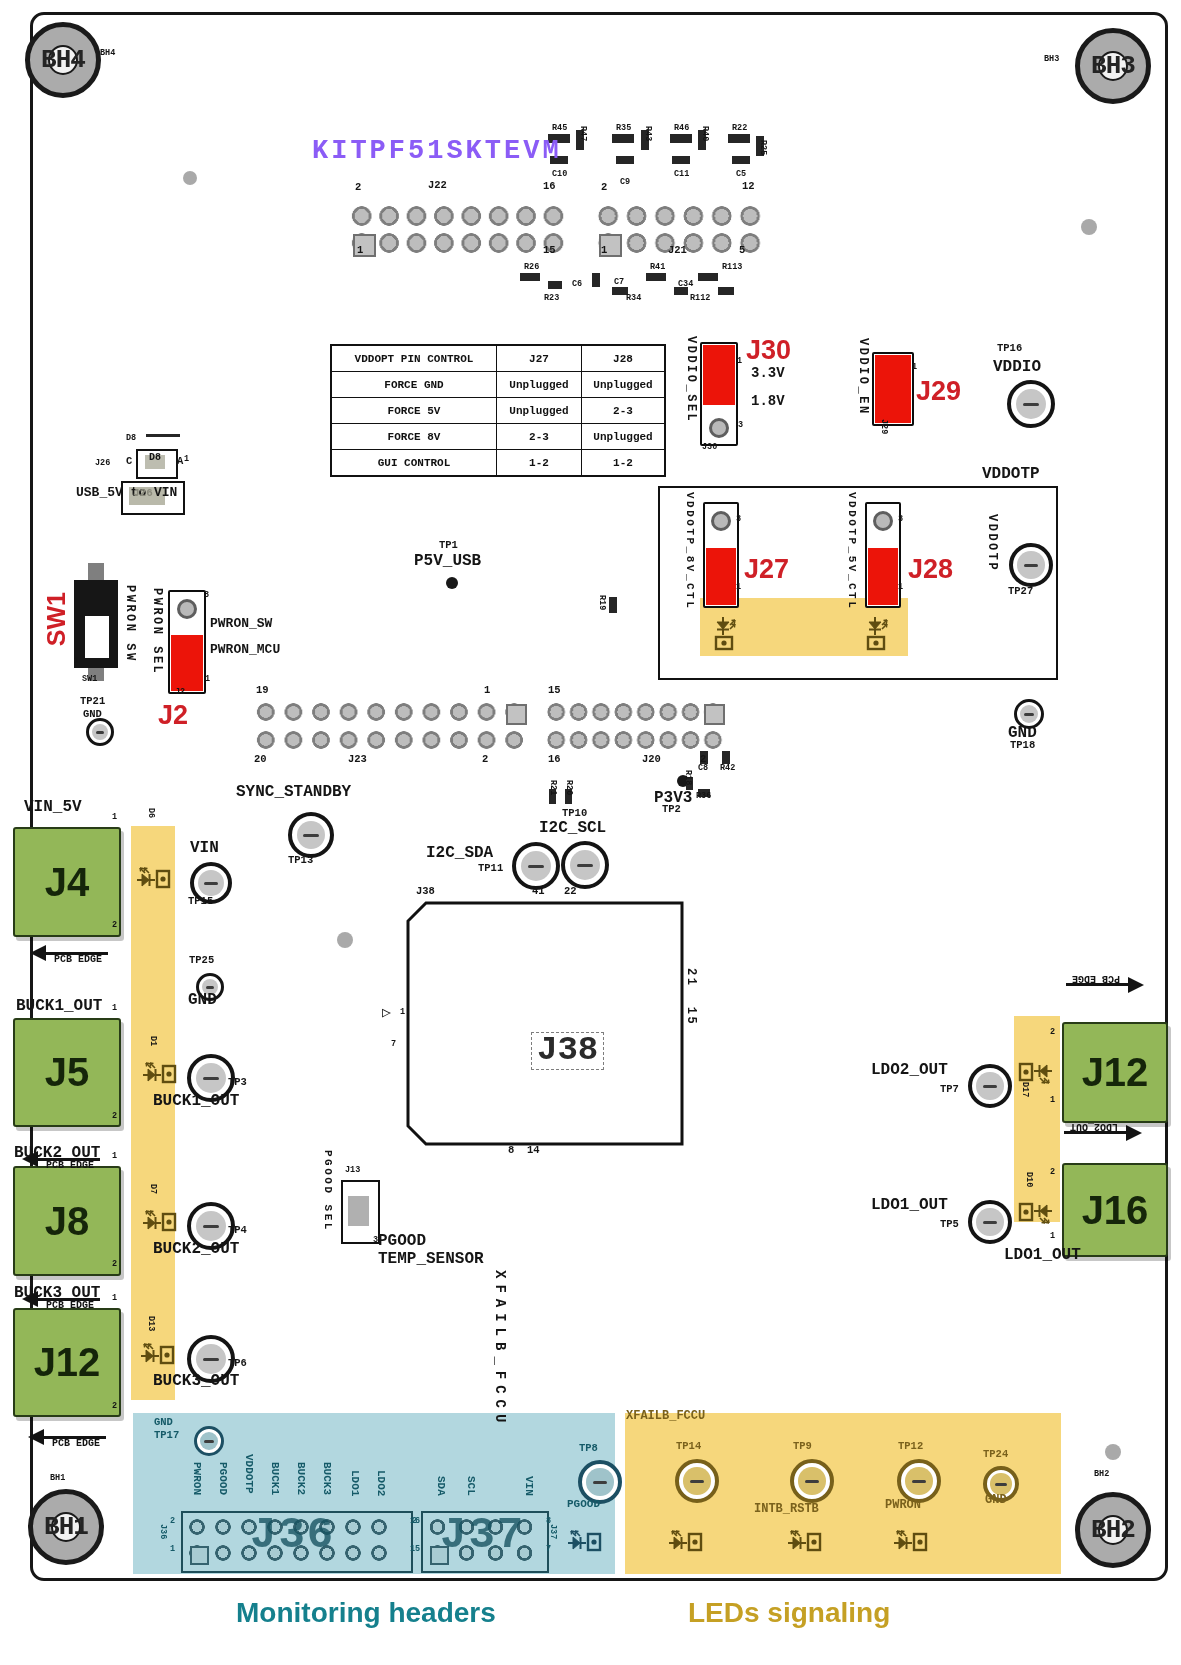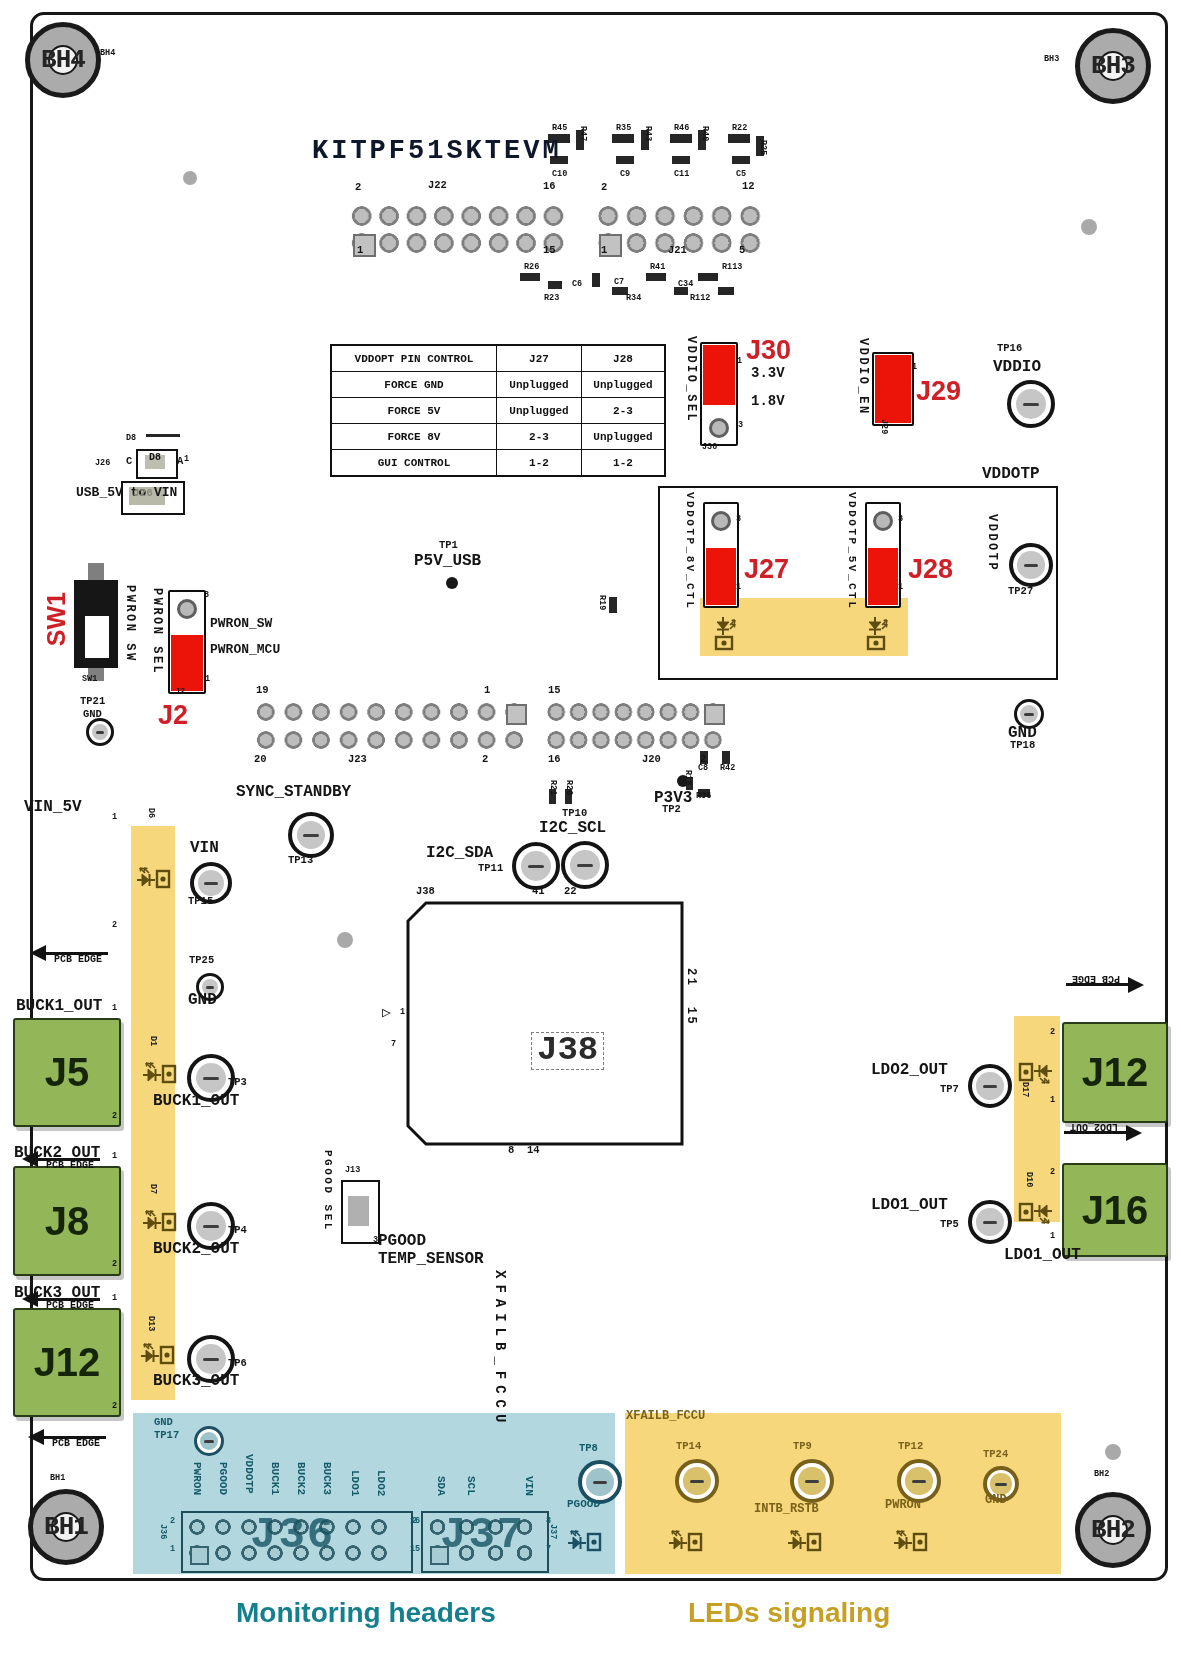--- a/index.html
+++ b/index.html
@@ -59,21 +59,21 @@
   .led{position:absolute;z-index:26;color:#5f4d10}
   .led.t{color:#1c4f63}
   .tblwrap{position:absolute;left:330px;top:344px;z-index:30}
   table.vdd{border-collapse:collapse;border:2.5px solid #111;background:#fff}
   table.vdd td{border:1.5px solid #111;font:bold 11px "Liberation Mono",monospace;color:#111;
       text-align:center;height:25px;padding:0 3px}
   table.vdd td.c0{width:158px}
   table.vdd td.c1{width:78px}
   table.vdd td.c2{width:76px}
   .title{position:absolute;left:312px;top:136px;font:bold 27px "Liberation Mono",monospace;
-         letter-spacing:3px;color:#0f172a;z-index:30}
+         letter-spacing:3px;color:#8b5cf6;z-index:30}
   #j38svg{position:absolute;left:406px;top:901px;z-index:18}
 </style>
 </head>
 <body>
 
 <div class="stage" id="stage">
   <div id="board"></div>
 
   <svg width="0" height="0" style="position:absolute">
     <defs>
@@ -186,20 +186,23 @@
     <div class="pinrow" style="left: 544.8px; top: 728px; width: 179.2px; height: 24px; background-image: radial-gradient(circle, rgb(189, 189, 189) 6px, rgb(126, 126, 126) 6px, rgb(126, 126, 126) 8.5px, transparent 9px); background-size: 22.4px 100%;"></div>
     <div class="sq" style="left: 704.3px; top: 703.5px; width: 17px; height: 17px;"></div>
     <div class="hbox" style="left: 181px; top: 1511px; width: 228px; height: 58px;"></div>
     <div class="pinrow" style="left: 184px; top: 1516px; width: 208px; height: 22px; background-image: radial-gradient(circle, rgb(168, 204, 211) 5px, rgb(53, 99, 111) 5px, rgb(53, 99, 111) 7.5px, transparent 8px); background-size: 26px 100%;"></div>
     <div class="pinrow" style="left: 184px; top: 1542px; width: 208px; height: 22px; background-image: radial-gradient(circle, rgb(168, 204, 211) 5px, rgb(53, 99, 111) 5px, rgb(53, 99, 111) 7.5px, transparent 8px); background-size: 26px 100%;"></div>
     <div class="sq bl" style="left: 189.5px; top: 1545.5px; width: 15px; height: 15px;"></div>
     <div class="hbox" style="left: 421px; top: 1511px; width: 124px; height: 58px;"></div>
     <div class="pinrow" style="left: 422.5px; top: 1516px; width: 116px; height: 22px; background-image: radial-gradient(circle, rgb(168, 204, 211) 5px, rgb(53, 99, 111) 5px, rgb(53, 99, 111) 7.5px, transparent 8px); background-size: 29px 100%;"></div>
     <div class="pinrow" style="left: 422.5px; top: 1542px; width: 116px; height: 22px; background-image: radial-gradient(circle, rgb(168, 204, 211) 5px, rgb(53, 99, 111) 5px, rgb(53, 99, 111) 7.5px, transparent 8px); background-size: 29px 100%;"></div>
     <div class="sq bl" style="left: 429.5px; top: 1545.5px; width: 15px; height: 15px;"></div>
+    <div class="conn" style="left: 13px; top: 827px; width: 104px; height: 106px;">
+      <span>J4</span>
+    </div>
     <div class="conn" style="left: 13px; top: 1018px; width: 104px; height: 105px;">
       <span>J5</span>
     </div>
     <div class="conn" style="left: 13px; top: 1166px; width: 104px; height: 106px;">
       <span>J8</span>
     </div>
     <div class="conn" style="left: 13px; top: 1308px; width: 104px; height: 105px;">
       <span>J12</span>
     </div>
     <div class="conn" style="left: 1062px; top: 1022px; width: 102px; height: 97px;">
@@ -311,21 +314,21 @@
     <div class="arr flip" style="left: 1064px; top: 1124px;">
       <div class="hd"></div>
       <div class="ln"></div>
       <span class="lab">LDO2_OUT</span>
     </div>
     <span class="lbl t" style="left: 552px; top: 124px;">R45</span>
     <span class="lbl v t" style="left: 578px; top: 126px;">R47</span>
     <span class="lbl t" style="left: 552px; top: 170px;">C10</span>
     <span class="lbl t" style="left: 616px; top: 124px;">R35</span>
     <span class="lbl v t" style="left: 643px; top: 126px;">R43</span>
-    <span class="lbl t" style="left: 620px; top: 170px;">C9</span>
+    <span class="lbl t" style="left: 620px; top: 178px;">C9</span>
     <span class="lbl t" style="left: 674px; top: 124px;">R46</span>
     <span class="lbl v t" style="left: 700px; top: 126px;">R40</span>
     <span class="lbl t" style="left: 674px; top: 170px;">C11</span>
     <span class="lbl t" style="left: 732px; top: 124px;">R22</span>
     <span class="lbl v t" style="left: 758px; top: 140px;">R25</span>
     <span class="lbl t" style="left: 736px; top: 170px;">C5</span>
     <span class="lbl" style="left: 355px; top: 182px;">2</span>
     <span class="lbl" style="left: 428px; top: 180px;">J22</span>
     <span class="lbl" style="left: 543px; top: 181px;">16</span>
     <span class="lbl" style="left: 357px; top: 245px;">1</span>

